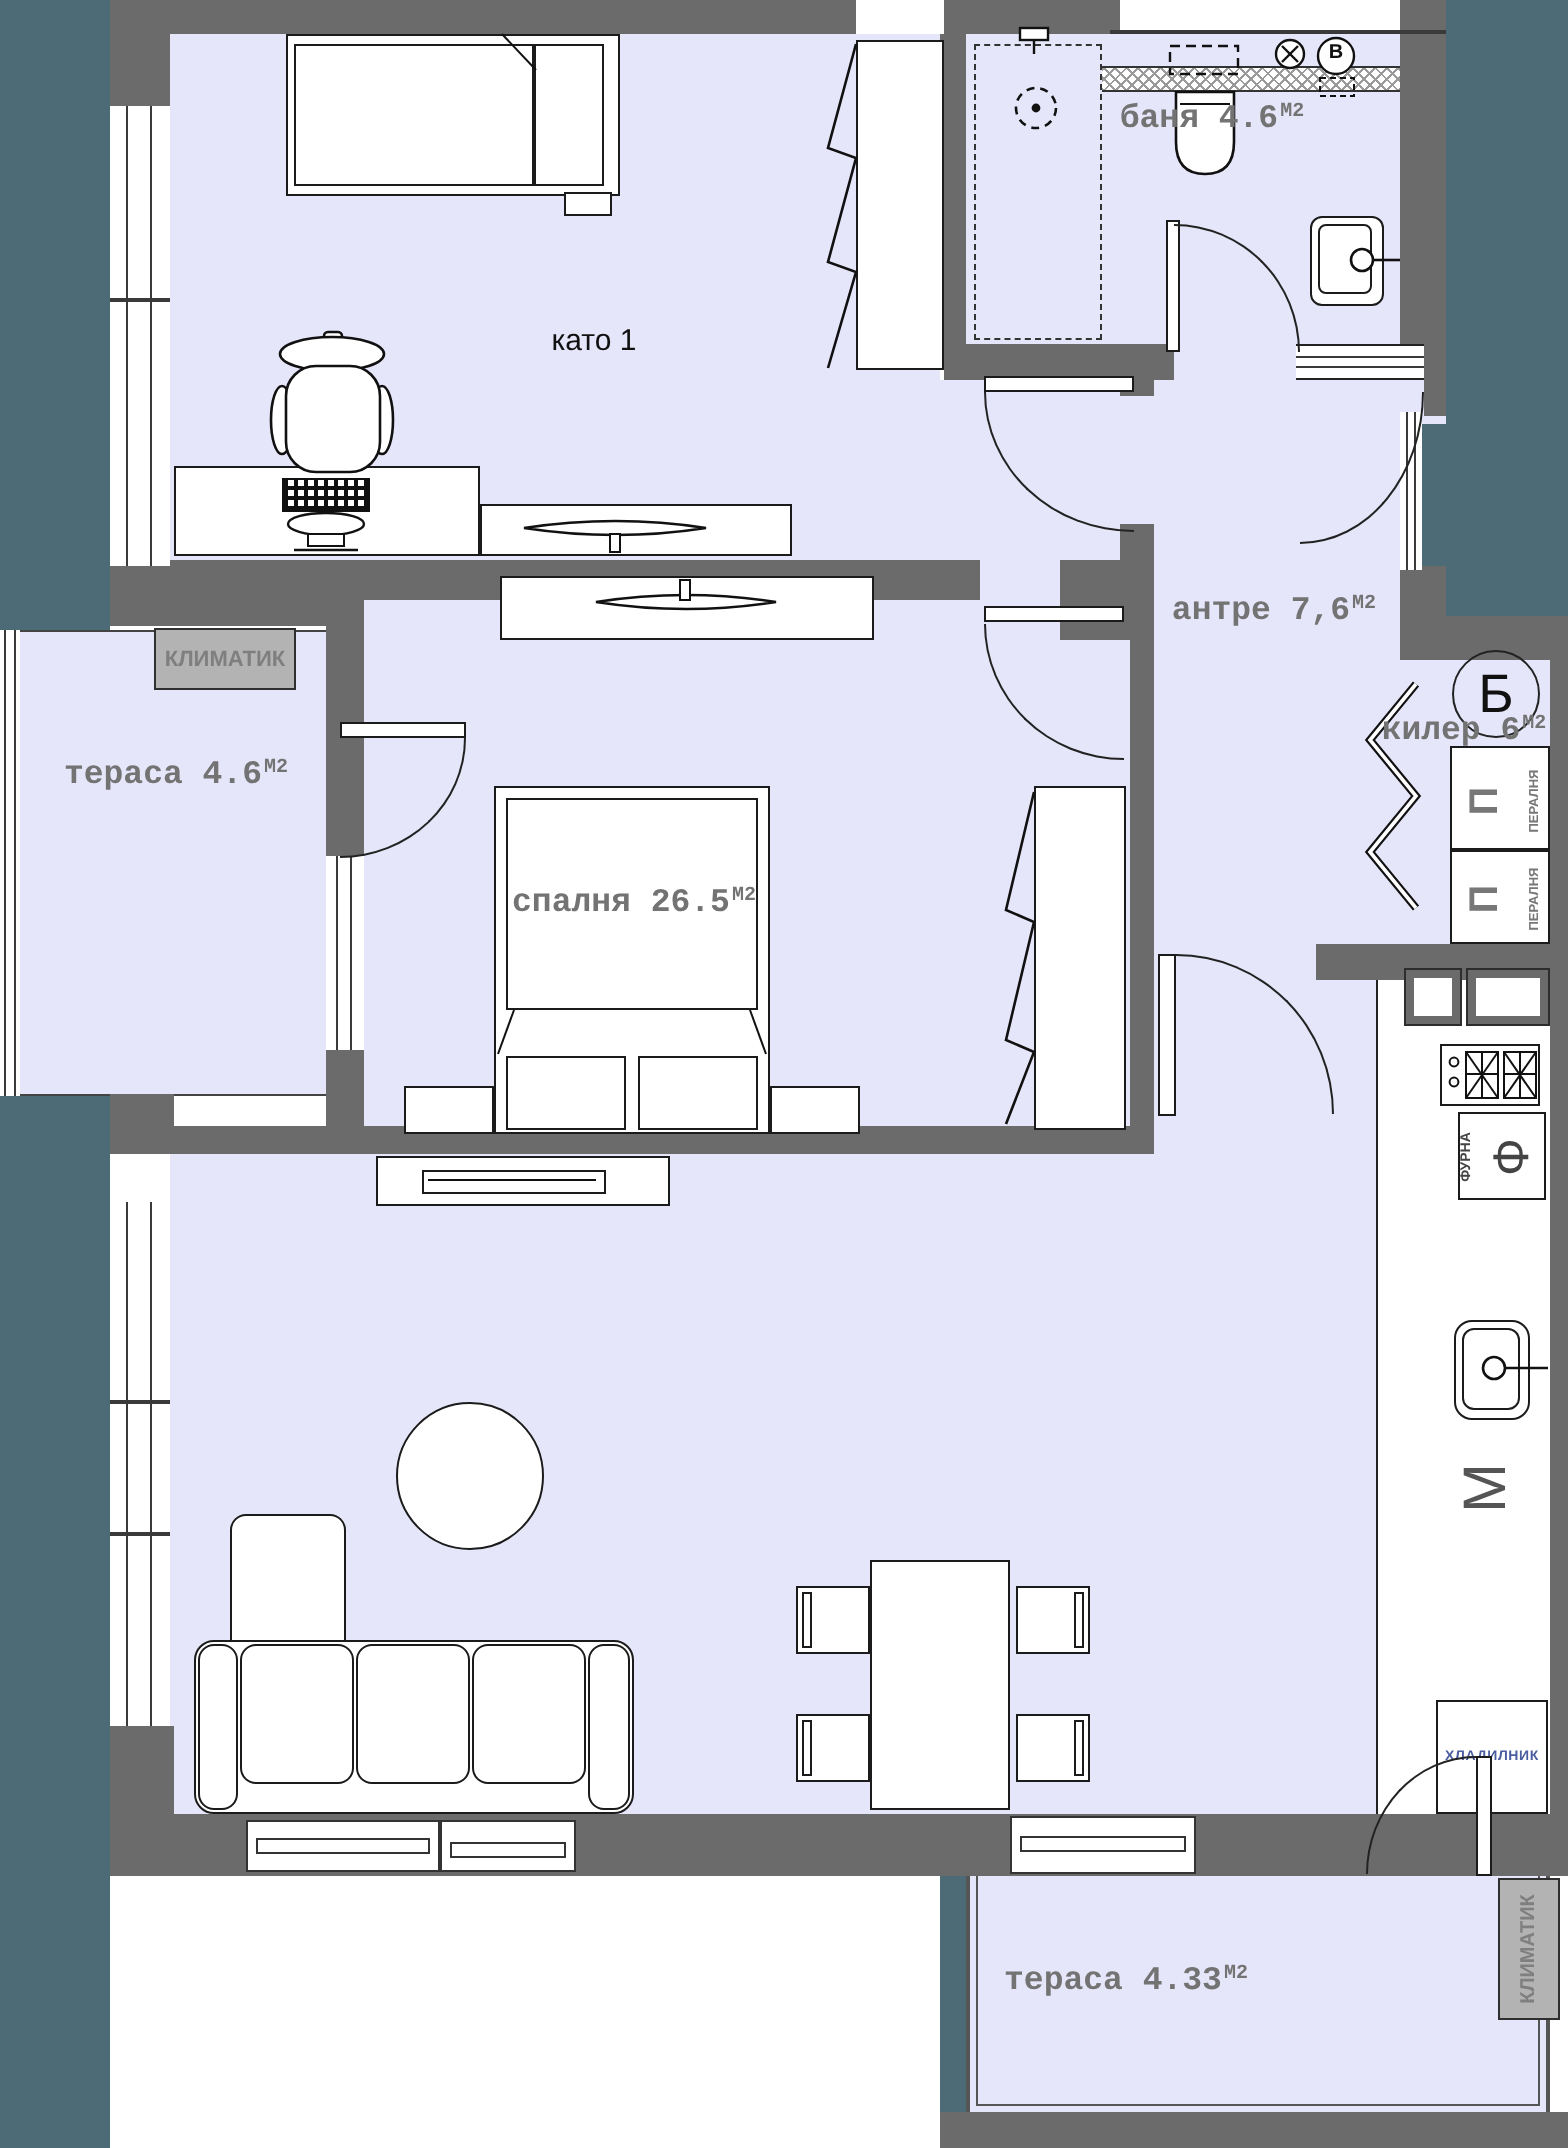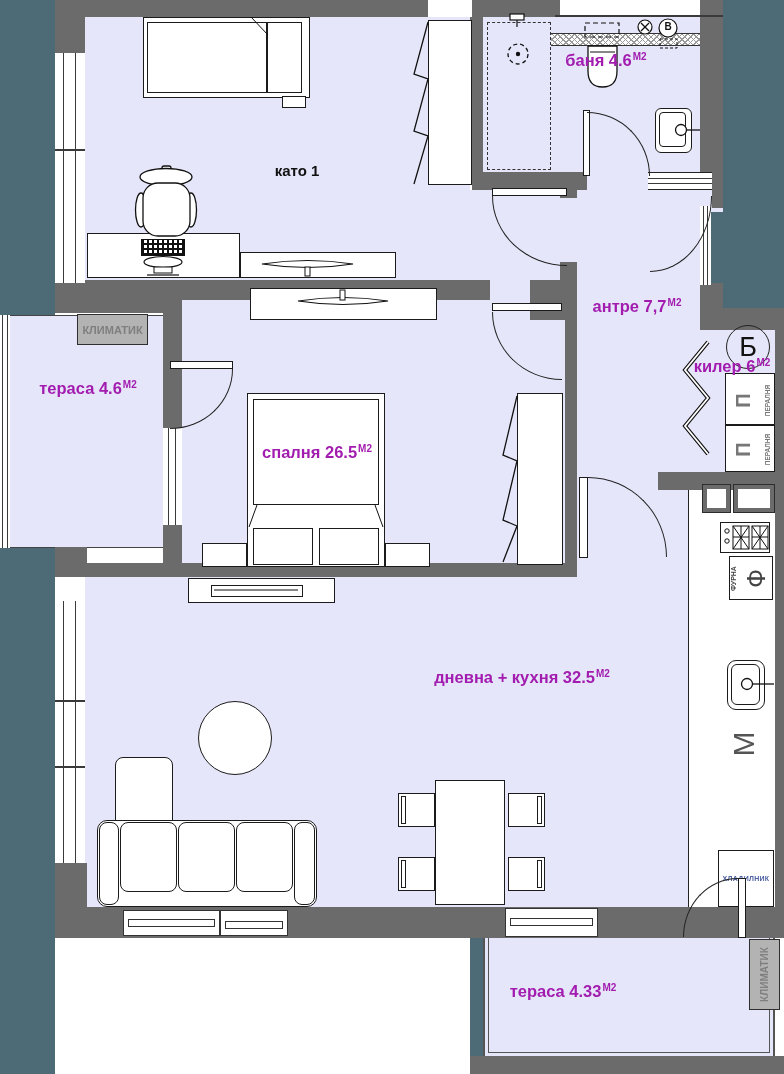--- a/index.html
+++ b/index.html
@@ -3,23 +3,23 @@
 <meta charset="utf-8">
 <style>
   html,body{margin:0;padding:0;background:#fff;}
   #plan{position:relative;width:784px;height:1074px;background:#fff;overflow:hidden;
         font-family:"Liberation Sans",sans-serif;}
   .abs{position:absolute;box-sizing:border-box;}
   .teal{background:#4d6b76;}
   .wall{background:#6b6b6b;}
   .floor{background:#e6e6fa;}
   .fur{background:#fff;border:1px solid #1b1b1b;}
-  .lab{font-weight:bold;font-size:16.5px;line-height:1.1;color:#a21caf;text-align:center;white-space:nowrap;}
+  .lab{font-weight:bold;font-size:16.5px;line-height:1.1;color:#737373;text-align:center;white-space:nowrap;font-family:Liberation Mono, monospace;}
   .lab sup{font-size:10px;font-weight:bold;position:relative;top:1px;margin-left:1px;}
-  .note{font-weight:bold;font-size:15px;color:#111;text-align:center;white-space:nowrap;}
+  .note{font-weight:normal;font-size:15px;color:#111;text-align:center;white-space:nowrap;}
   .arc{position:absolute;box-sizing:border-box;border:0 solid #222;}
   .arc-br{border-right:1.3px solid #222;border-bottom:1.3px solid #222;border-bottom-right-radius:100%;}
   .arc-bl{border-left:1.3px solid #222;border-bottom:1.3px solid #222;border-bottom-left-radius:100%;}
   .arc-tr{border-right:1.3px solid #222;border-top:1.3px solid #222;border-top-right-radius:100%;}
   .arc-tl{border-left:1.3px solid #222;border-top:1.3px solid #222;border-top-left-radius:100%;}
   .win{background:#fff;}
   .vline{position:absolute;width:1px;background:#3a3a3a;}
   .hline{position:absolute;height:1px;background:#3a3a3a;}
   .acbox{background:#b3b3b3;border:1.5px solid #2f2f2f;color:#7f7f7f;font-weight:bold;
          display:flex;align-items:center;justify-content:center;}
@@ -312,31 +312,28 @@
     <span>В</span>
   </div>
 
   <div class="abs note" style="left:177px;top:162px;width:240px;">
     <span>като 1</span>
   </div>
   <div class="abs lab" style="left:520px;top:50px;width:172px;">
     <span>баня 4.6</span><sup>М2</sup>
   </div>
   <div class="abs lab" style="left:557px;top:296px;width:160px;">
-    <span>антре 7,7</span><sup>М2</sup>
+    <span>антре 7,6</span><sup>М2</sup>
   </div>
   <div class="abs lab" style="left:662px;top:356px;width:140px;">
     <span>килер 6</span><sup>М2</sup>
   </div>
   <div class="abs lab" style="left:18px;top:378px;width:140px;">
     <span>тераса 4.6</span><sup>М2</sup>
   </div>
   <div class="abs lab" style="left:237px;top:442px;width:160px;">
     <span>спалня 26.5</span><sup>М2</sup>
   </div>
-  <div class="abs lab" style="left:422px;top:667px;width:200px;">
-    <span>дневна + кухня 32.5</span><sup>М2</sup>
-  </div>
   <div class="abs lab" style="left:473px;top:981px;width:180px;">
     <span>тераса 4.33</span><sup>М2</sup>
   </div>
 
 </div>
 
 </body></html>

